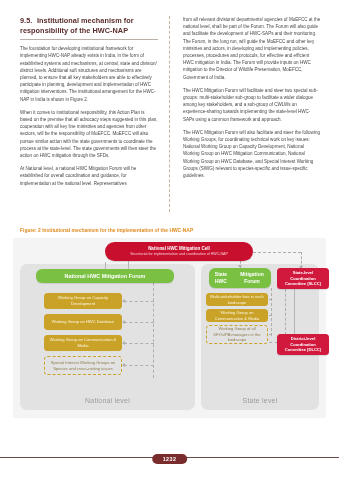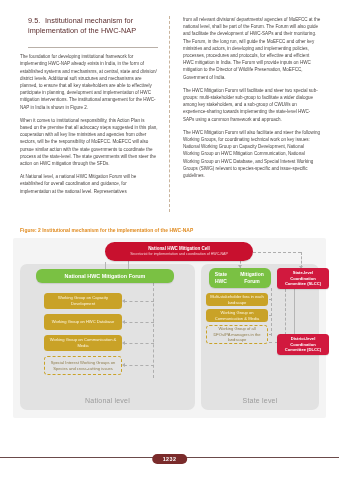--- a/index.html
+++ b/index.html
@@ -21,28 +21,28 @@
   .col{width:142px;}
   .col.left{padding-right:8px;}
   .divider{
     width:1px;margin:0 4px 0 3px;
     border-left:1px dashed #c9b49c;
     height:196px;
   }
   .col.right{padding-left:8px;}
 
   h2.sec-title{
-    margin:0 0 5px 8px;
+    margin:0 0 5px 0;
     font-size:7.3px;
     line-height:9.6px;
-    font-weight:normal;
+    font-weight:bold;
     color:#5a2b2b;
     letter-spacing:.05px;
     border-bottom:0.8px solid #b9b0a8;
-    padding-bottom:12px;
+    padding-bottom:4px;
   }
   h2.sec-title .num{display:inline-block;min-width:17px;}
   p.body{
     margin:0 0 6px 0;
     font-size:4.55px;
     line-height:7.2px;
     color:#4b4745;
     text-align:left;
   }
   p.body:last-child{margin-bottom:0;}
@@ -161,21 +161,21 @@
 </head>
 <body>
 
 <div class="page">
 
   <div class="columns">
 
     <div class="col left">
       <h2 class="sec-title">
         <span class="num">9.5.</span><span>Institutional mechanism for</span><br>
-        <span>implementation of the HWC-NAP</span>
+        <span>responsibility of the HWC-NAP</span>
       </h2>
       <p class="body">The foundation for developing institutional framework for implementing HWC-NAP already exists in India, in the form of established systems and mechanisms, at central, state and division/ district levels. Additional soft structures and mechanisms are planned, to ensure that all key stakeholders are able to effectively participate in planning, development and implementation of HWC mitigation interventions. The institutional arrangement for the HWC-NAP in India is shown in Figure 2.</p>
       <p class="body">When it comes to institutional responsibility, this Action Plan is based on the premise that all advocacy steps suggested in this plan, cooperation with all key line ministries and agencies from other sectors, will be the responsibility of MoEFCC. MoEFCC will also pursue similar action with the state governments to coordinate the process at the state-level. The state governments will then steer the action on HWC mitigation through the SFDs.</p>
       <p class="body">At National level, a national HWC Mitigation Forum will be established for overall coordination and guidance, for implementation at the national level. Representatives</p>
     </div>
 
     <div class="divider"></div>
 
     <div class="col right">
       <p class="body">from all relevant divisions/ departments/ agencies of MoEFCC at the national level, shall be part of the Forum. The Forum will also guide and facilitate the development of HWC-SAPs and their monitoring. The Forum, in the long run, will guide the MoEFCC and other key ministries and actors, in developing and implementing policies, processes, procedures and protocols, for effective and efficient HWC mitigation in India. The Forum will provide inputs on HWC mitigation to the Director of Wildlife Preservation, MoEFCC, Government of India.</p>

